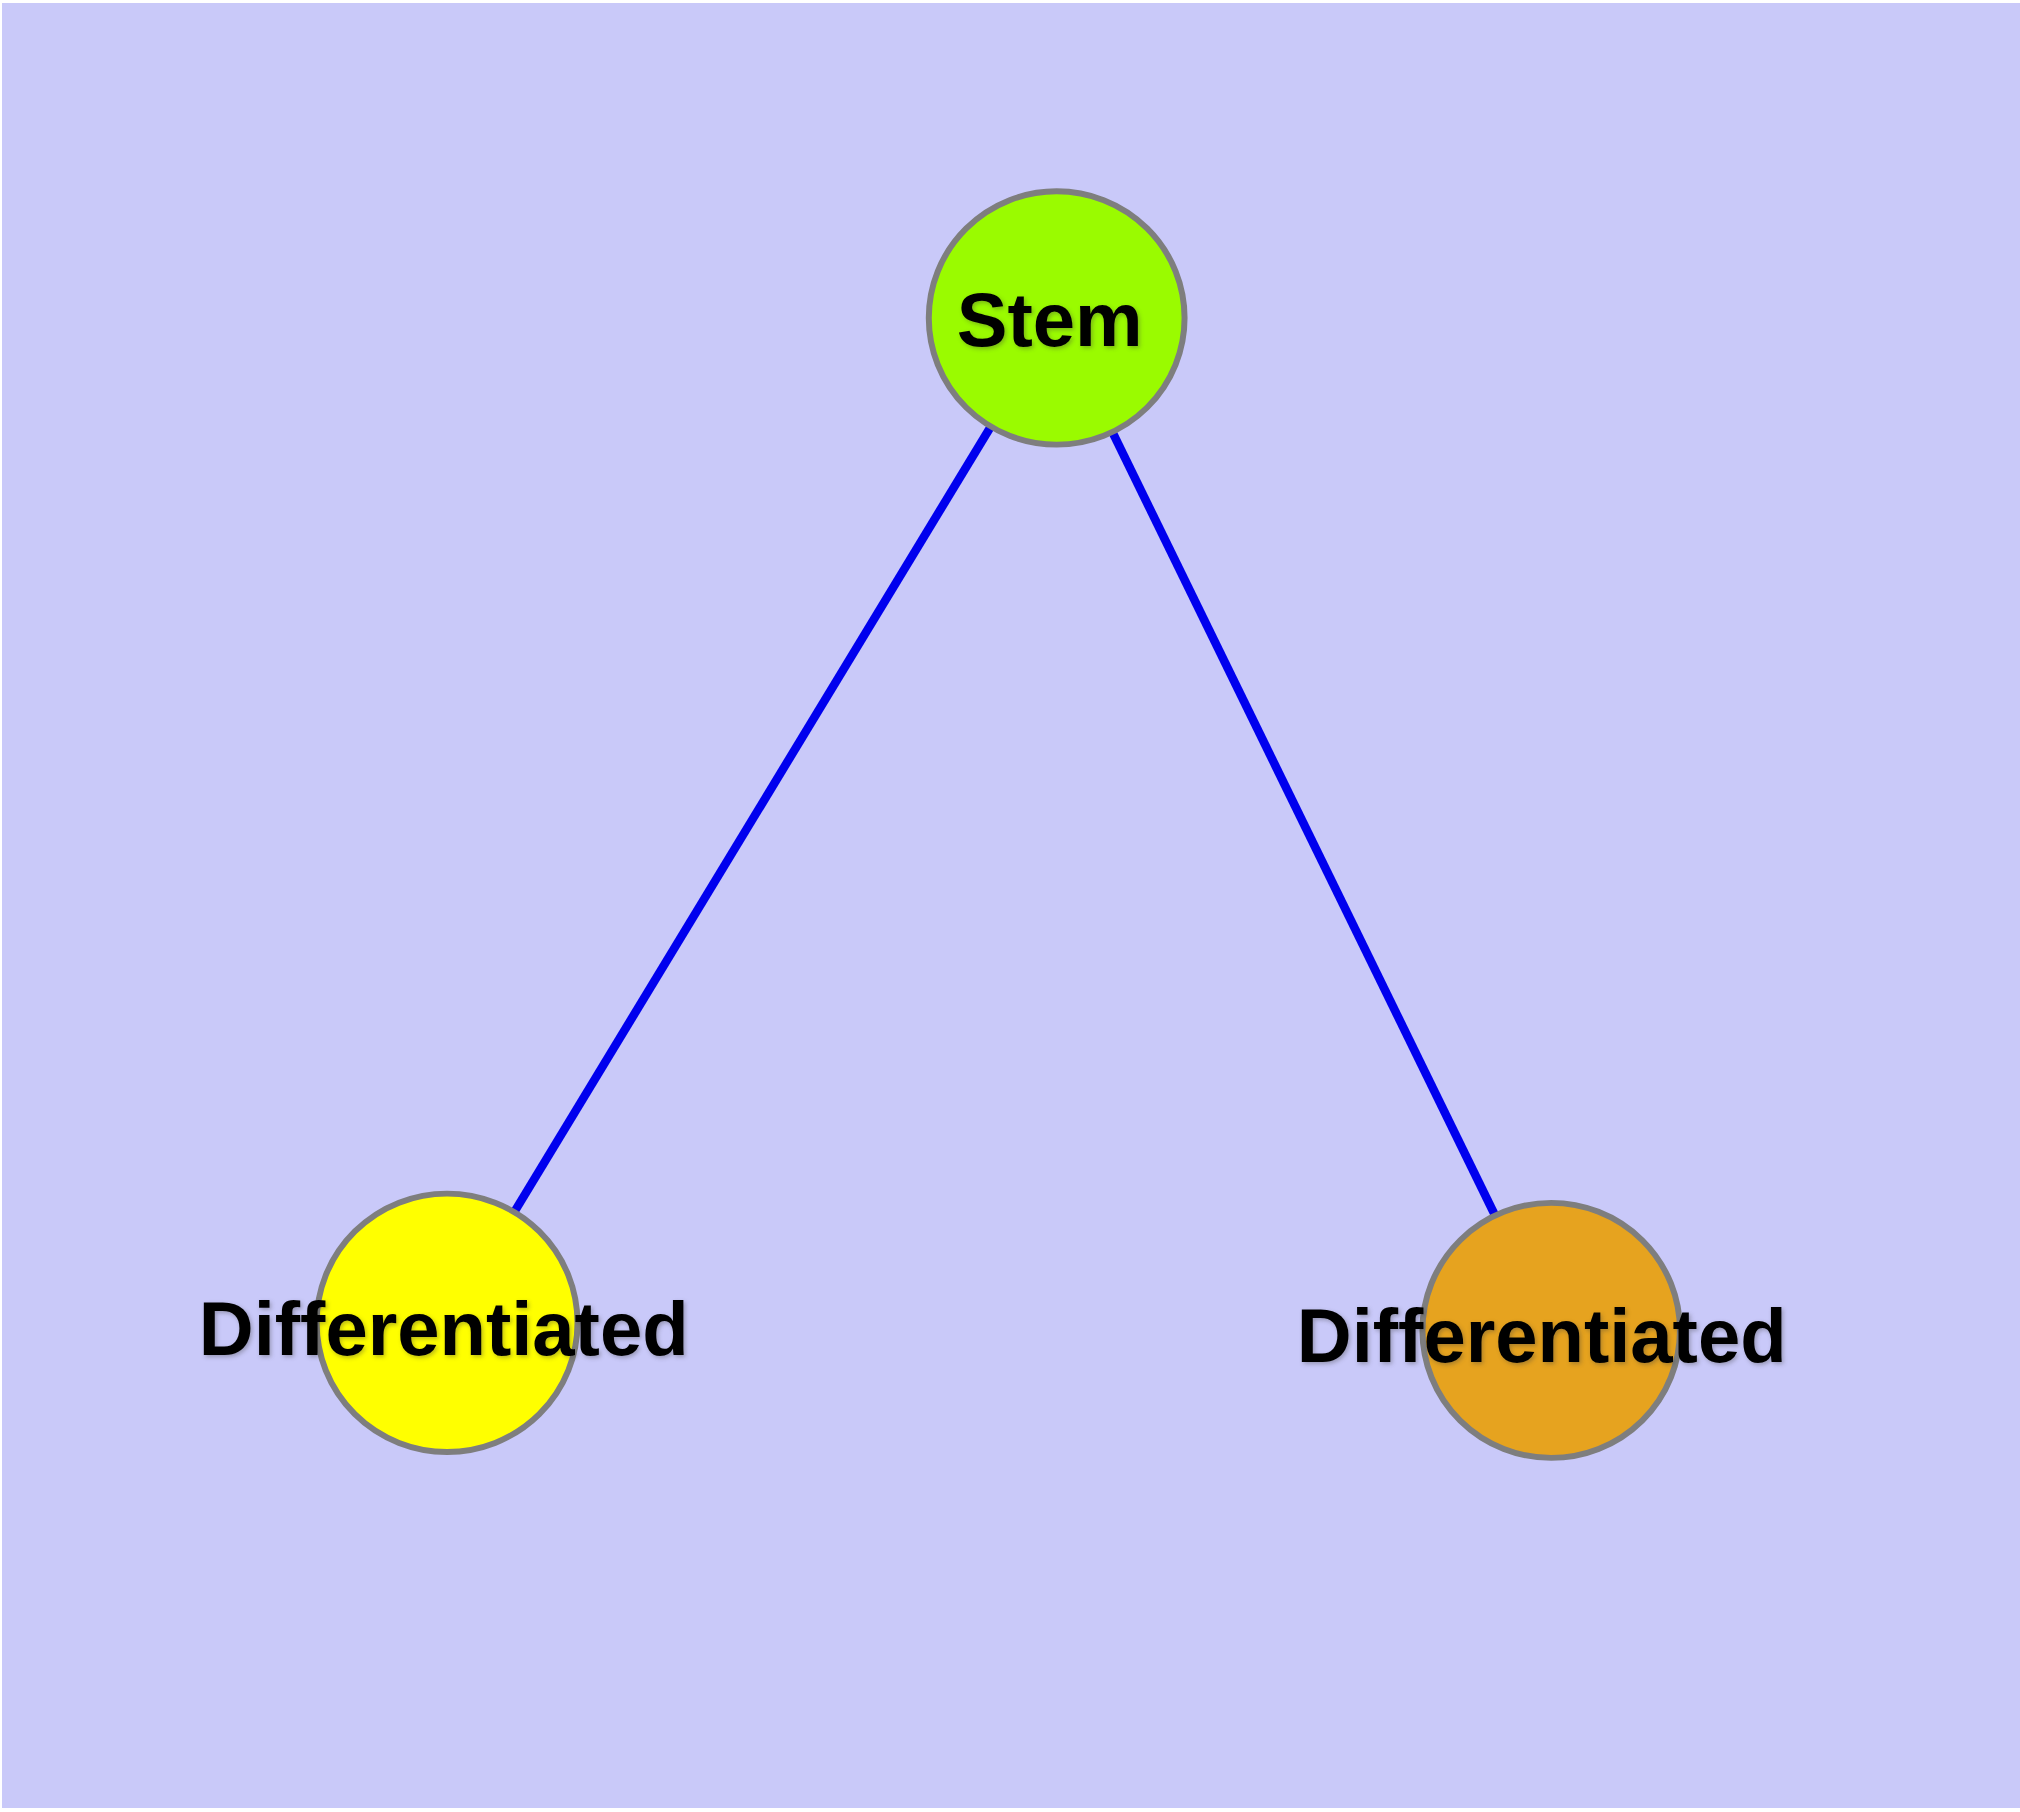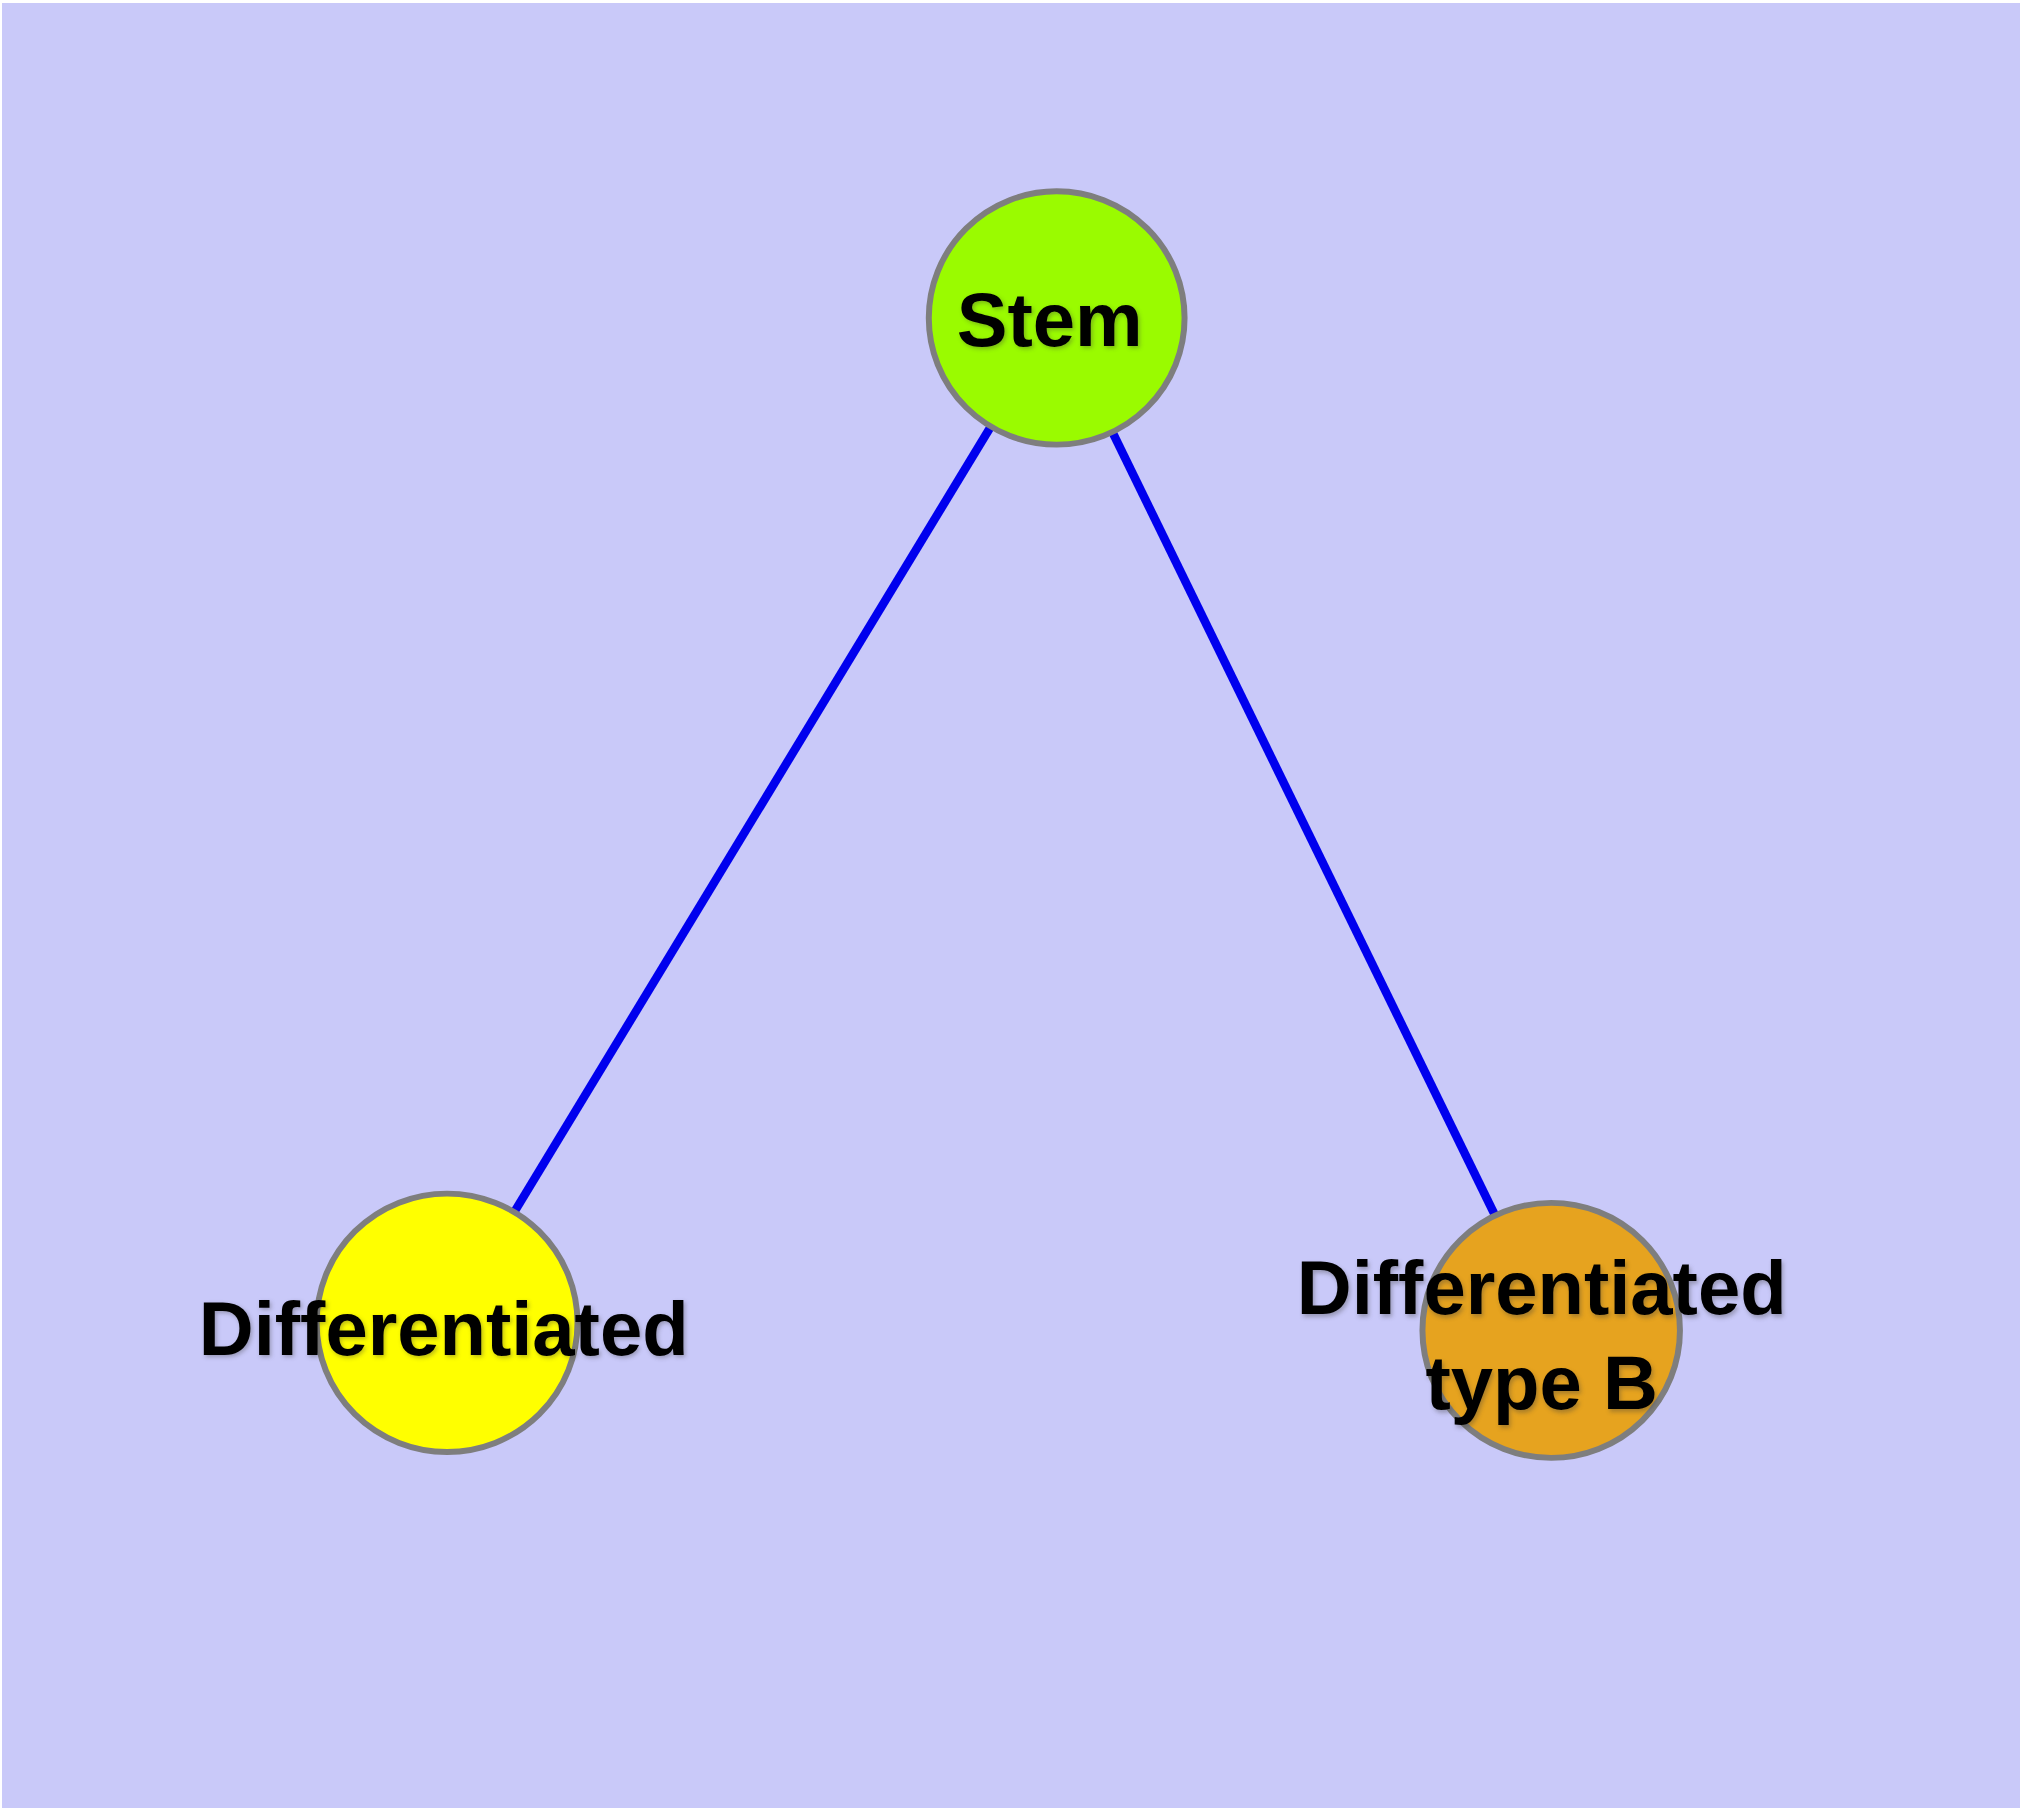--- a/index.html
+++ b/index.html
@@ -61,18 +61,17 @@
     <div class="node-label" style="left: 1048px; top: 316px; color: rgb(0, 0, 0);">
       <span>Stem</span>
     </div>
 
     <div class="node-label" style="left: 442px; top: 1325px; color: rgb(0, 0, 0);">
       <span>Differentiated</span>
     </div>
 
     <div class="node-label" style="left: 1540px; top: 1332px; color: rgb(0, 0, 0);">
       <span>Differentiated</span>
-      <span>type B</span>
     </div>
 
   </div>
 </div>
 
 
 </body></html>

